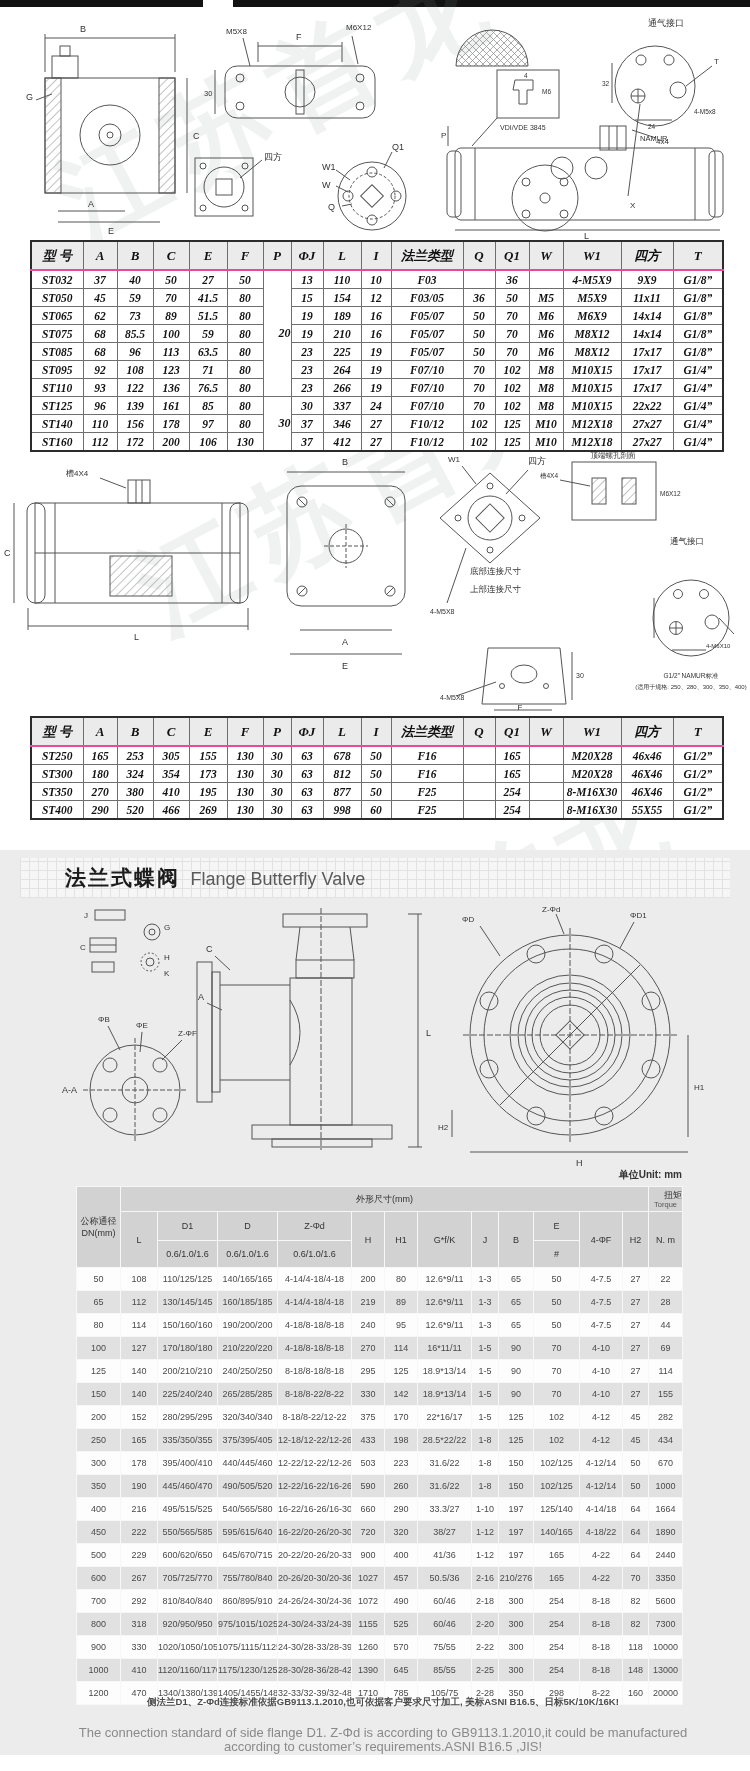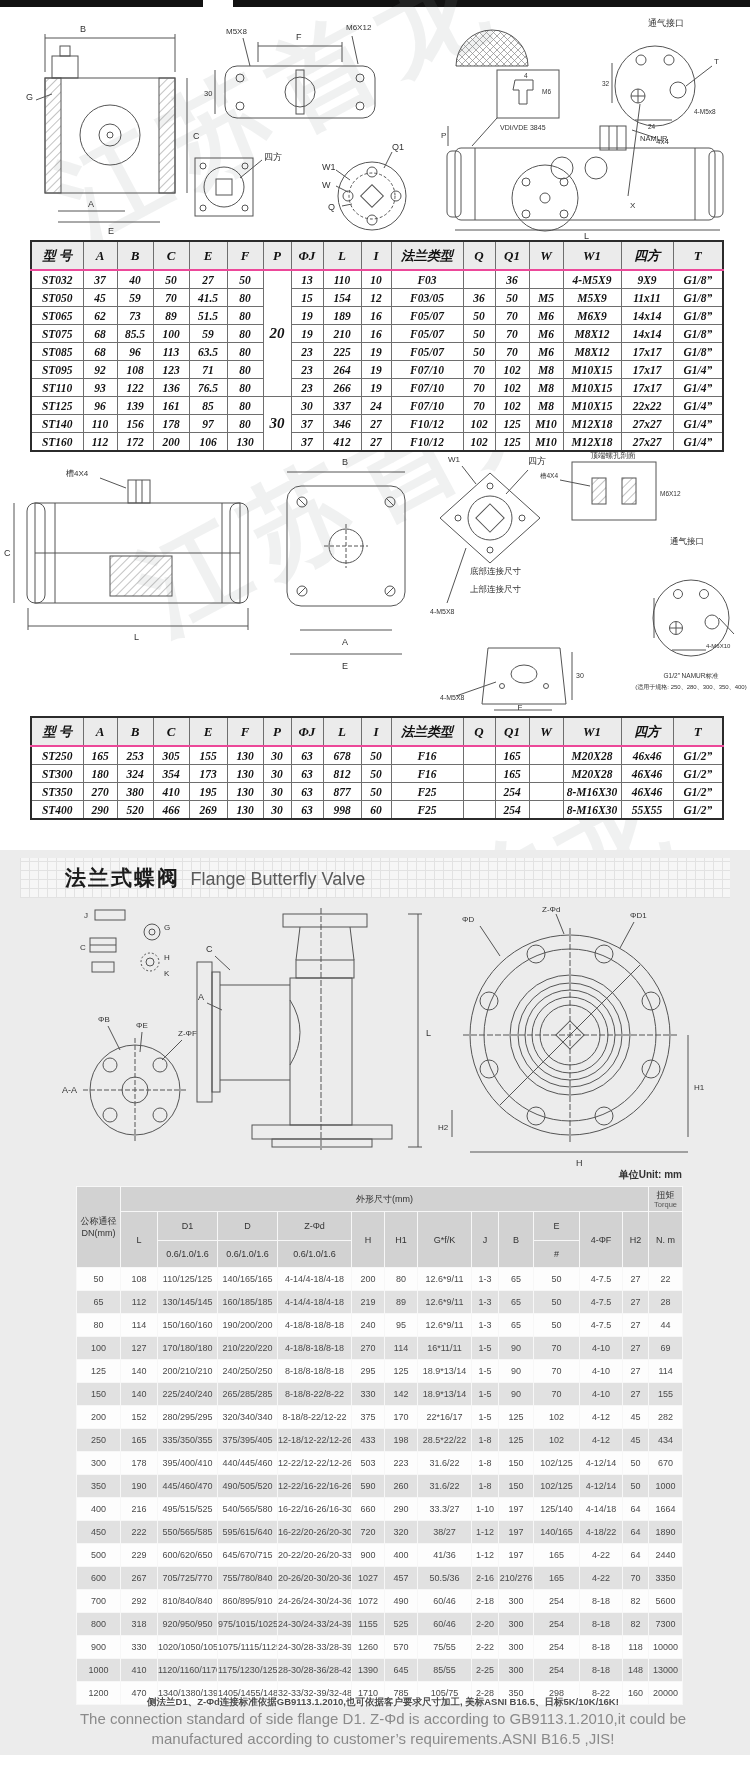--- a/index.html
+++ b/index.html
@@ -13,46 +13,46 @@
       font-size:105px;white-space:nowrap;transform:rotate(-28deg);z-index:0;pointer-events:none;letter-spacing:14px;}
   svg{position:absolute;left:0;z-index:1;}
   svg text{font-family:"Liberation Sans",sans-serif;fill:#333;stroke:none;}
   
   table.spec{position:absolute;left:30px;width:690px;border-collapse:collapse;table-layout:fixed;
              background:#fff;z-index:2;font:italic bold 11.5px "Liberation Serif",serif;color:#111;
              border:2px solid #2b2b2b;}
   table.spec th,table.spec td{border:1px solid #6e6e6e;text-align:center;padding:0;height:17px;
              overflow:hidden;white-space:nowrap;}
   table.spec thead th{background:#ebebeb;height:27px;font-size:13px;border-bottom:2px solid #ec4899;}
-  table.spec td.pcell{font-size:15px;}
+  table.spec td.pcell{font-size:12px;text-align:right;}
   
   .graysec{position:absolute;left:0;top:850px;width:750px;height:905px;background:#ececec;z-index:1;}
   .titleband{position:absolute;left:20px;top:8px;width:710px;height:40px;background-color:#f6f6f6;
      background-image:repeating-linear-gradient(0deg,#e2e2e2 0 1px,transparent 1px 9px),
                       repeating-linear-gradient(90deg,#e2e2e2 0 1px,transparent 1px 9px);
      line-height:40px;padding-left:0;}
   .titleband .cn{font-size:21px;font-weight:bold;color:#1c1c1c;margin-left:45px;letter-spacing:2px;}
   .titleband .en{font-size:18px;color:#5a5a5a;margin-left:6px;}
   .unit{position:absolute;top:318px;left:460px;width:222px;text-align:right;font-size:10px;color:#333;font-weight:bold;}
   
   table.big{position:absolute;left:76px;top:336px;width:606px;border-collapse:collapse;table-layout:fixed;
             font-family:"Liberation Sans",sans-serif;font-size:9px;color:#4a4a4a;z-index:2;}
   table.big th{background:#d2d2d2;font-weight:normal;border:1px solid #f7f7f7;color:#333;padding:0;overflow:hidden;}
   table.big td{border:1px solid #f7f7f7;height:22px;text-align:center;padding:0;overflow:hidden;white-space:nowrap;}
   table.big tbody tr:nth-child(odd) td{background:#fdfdfd;}
   table.big tbody tr:nth-child(even) td{background:#e1e1e1;}
   table.big thead tr.r1 th{height:24px;}
   table.big thead tr.r2 th{height:28px;}
   table.big thead tr.r3 th{height:26px;}
-  th.torq div.t1{font-size:9px;line-height:10px;}
+  th.torq div.t1{font-size:9px;line-height:10px;text-align:right;}
   th.torq div.t2{font-size:7.5px;line-height:9px;color:#555;}
   th.dncol div{line-height:12px;}
   .notes{position:absolute;left:78px;top:845px;width:610px;z-index:2;text-align:center;}
   .notes .cnline{font-size:9.5px;color:#4c4c4c;font-weight:bold;line-height:14px;}
-  .notes .enline{font-size:15px;color:#8a8a8a;line-height:20px;}
+  .notes .enline{font-size:13px;color:#8a8a8a;line-height:14px;margin-top:17px;}
 </style>
 </head>
 <body>
 
 <div class="page">
 
   <div class="topbar">
       <div class="gap"></div>
     </div>
 

